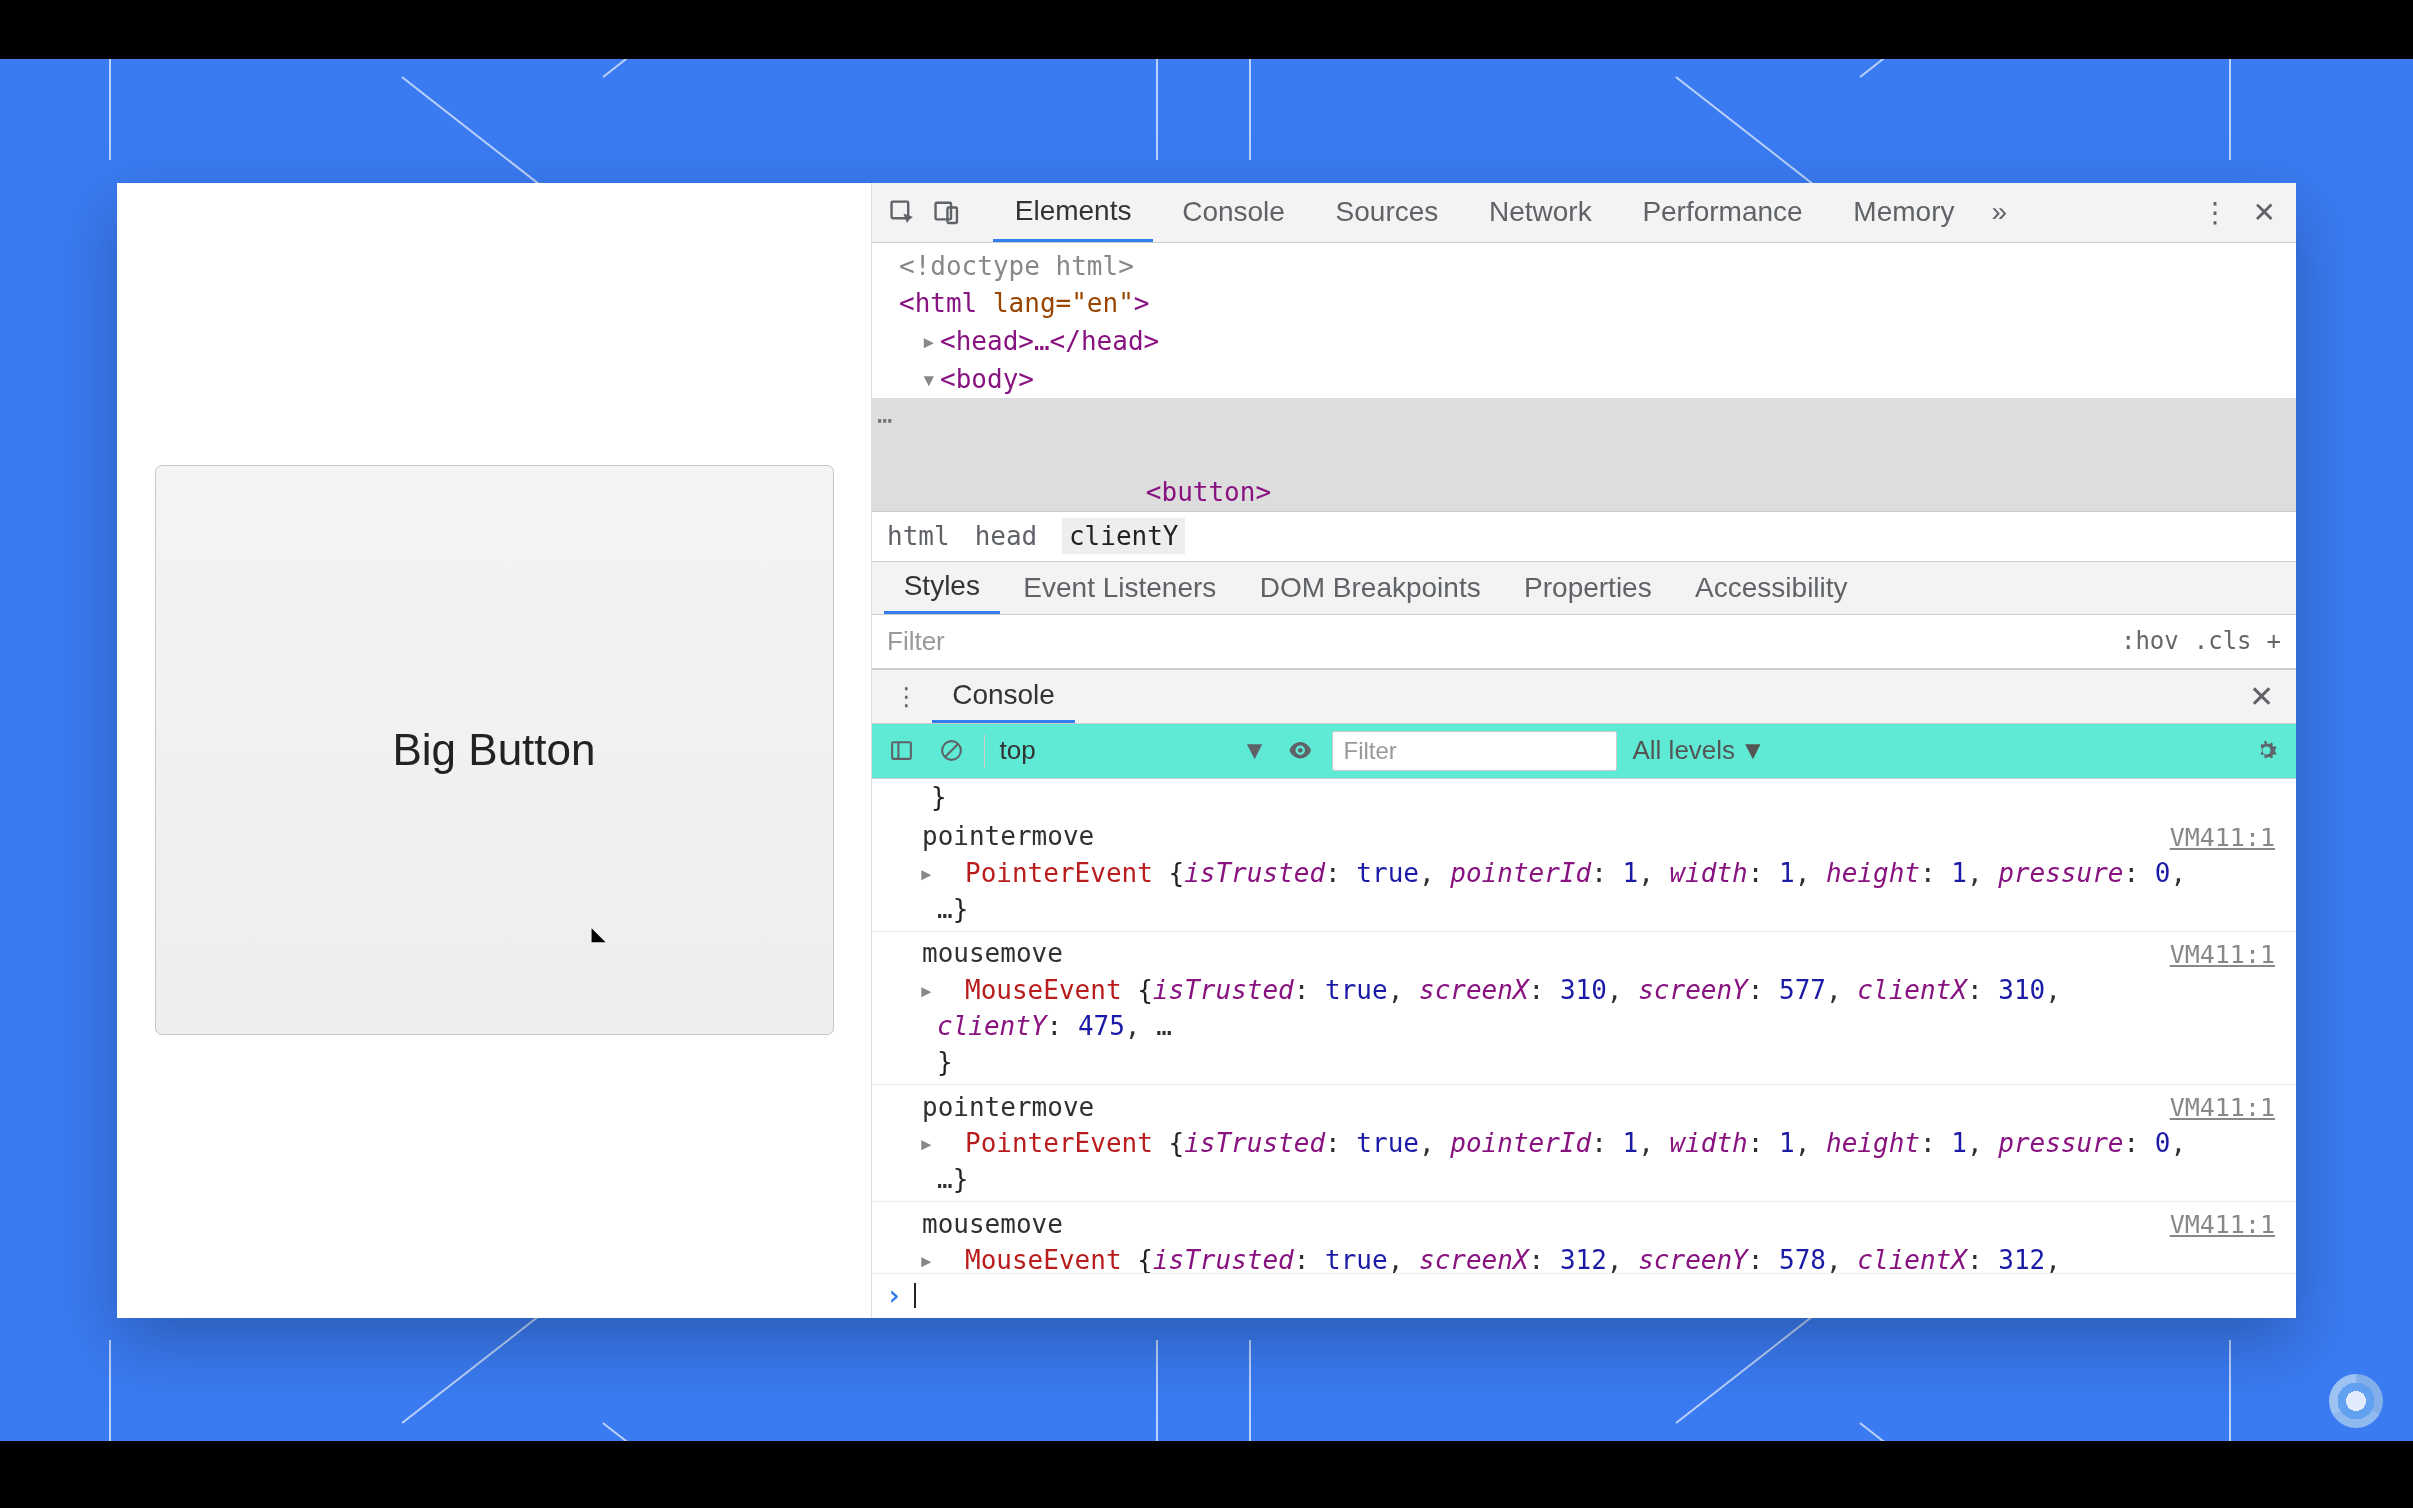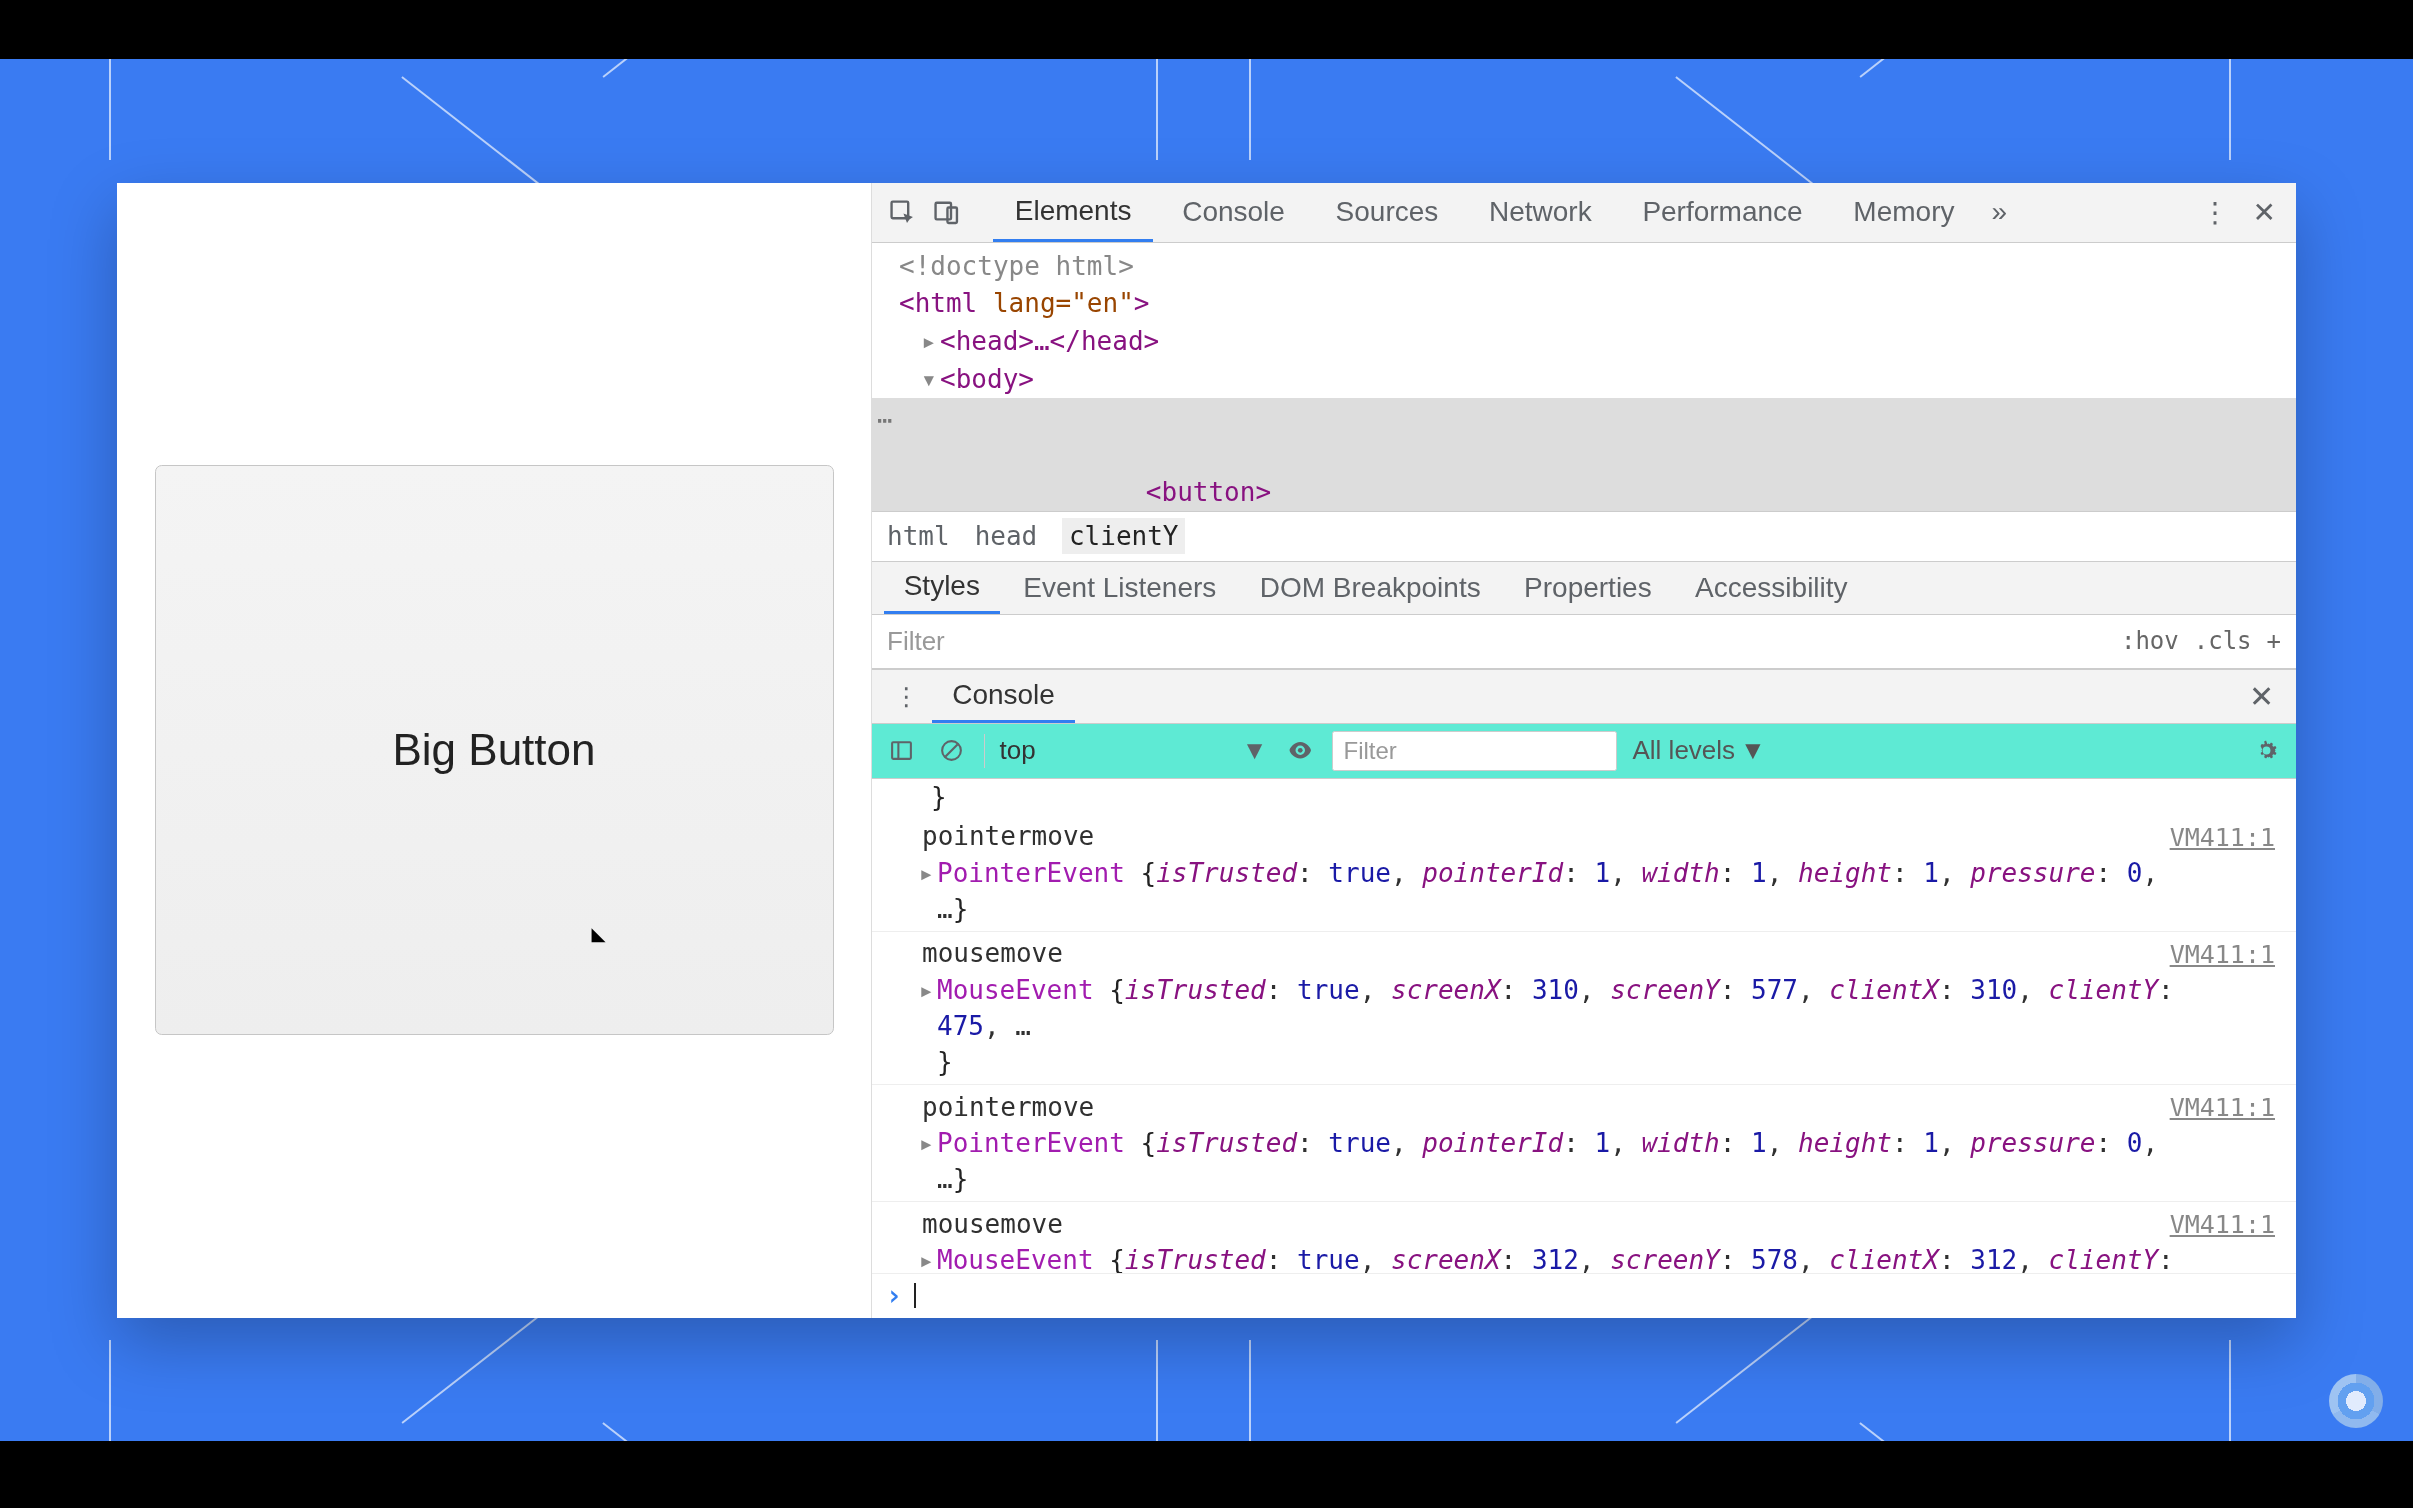--- a/index.html
+++ b/index.html
@@ -269,21 +269,21 @@
     position: relative;
   }
   .log-src {
     position: absolute; right: 21px; top: 5px;
     color: #888; text-decoration: underline;
     font-size: 25px; cursor: pointer;
   }
   .log-line1 { color: #303030; }
   .log-line2 { color: #303030; padding-left: 15px; position: relative; }
   .log-line2::before { content: "▸"; color: #888; position: absolute; left: -3.4px; }
-  .tok-cls { color: #a21caf; }
+  .tok-cls { color: #b91c1c; margin-left: 28px; }
   .tok-key { color: #881280; font-style: italic; }
   .tok-bool { color: #1a1aa6; }
   .tok-num { color: #1a1aa6; }
   .tok-brace { color: #222; }
   .log-closebrace { padding-left: 59px; color: #222; }
 
   .console-prompt {
     height: 45px;
     display: flex; align-items: center;
     padding: 0 13.4px;

